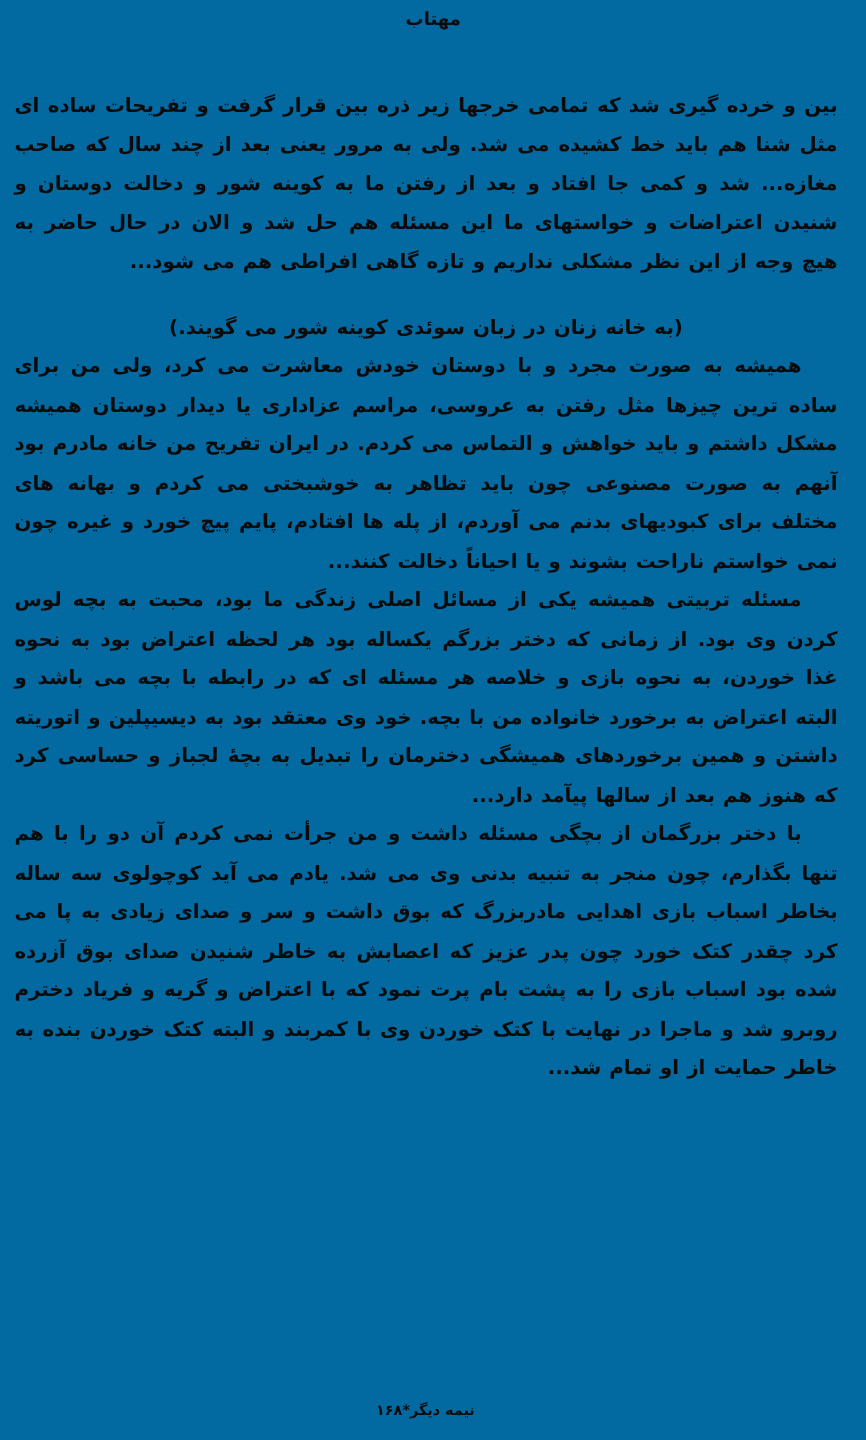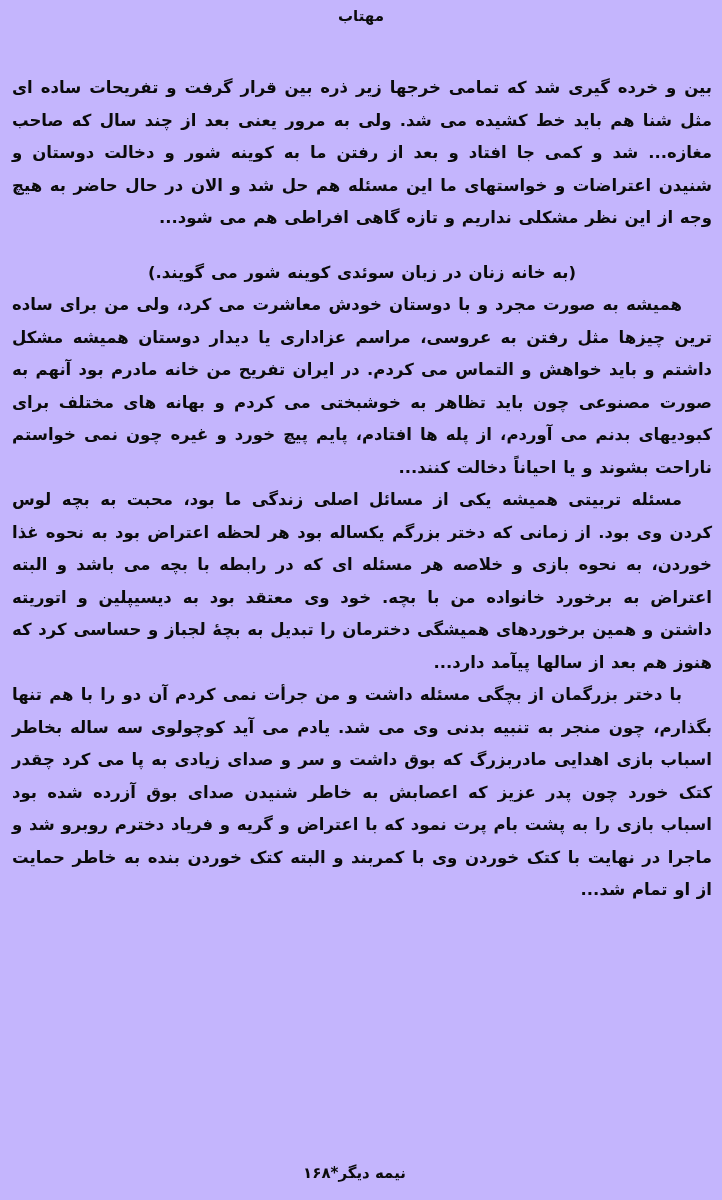--- a/index.html
+++ b/index.html
@@ -11,35 +11,35 @@
     width: 722px;
     height: 1200px;
     overflow: hidden;
     font-family: "DejaVu Sans", sans-serif;
     color: #0b0b0b;
   }
   .page {
     position: relative;
     width: 722px;
     height: 1200px;
-    background: #c4b5fd;
+    background: #0369a1;
     box-sizing: border-box;
   }
   .running-head {
     padding-top: 7px;
     text-align: center;
     font-size: 15px;
     font-weight: bold;
     letter-spacing: 0.5px;
   }
   .content {
     direction: rtl;
     unicode-bidi: embed;
     margin-top: 47px;
-    padding: 0 10px 0 12px;
+    padding: 0 24px 0 12px;
     text-align: justify;
     font-size: 16.5px;
     font-weight: bold;
     line-height: 32.5px;
     word-spacing: 1px;
   }
   .content p {
     margin: 0;
   }
   .content p.indent {
@@ -49,21 +49,21 @@
     text-align: center;
     text-indent: 0;
     margin-top: 22px;
   }
   .page-footer {
     position: absolute;
     bottom: 18px;
     left: 0;
     right: 13px;
     text-align: center;
-    font-size: 15px;
+    font-size: 12px;
     font-weight: bold;
     direction: rtl;
   }
 </style>
 </head>
 <body>
 
 <div class="page">
 
   <div class="running-head">مهتاب</div>

